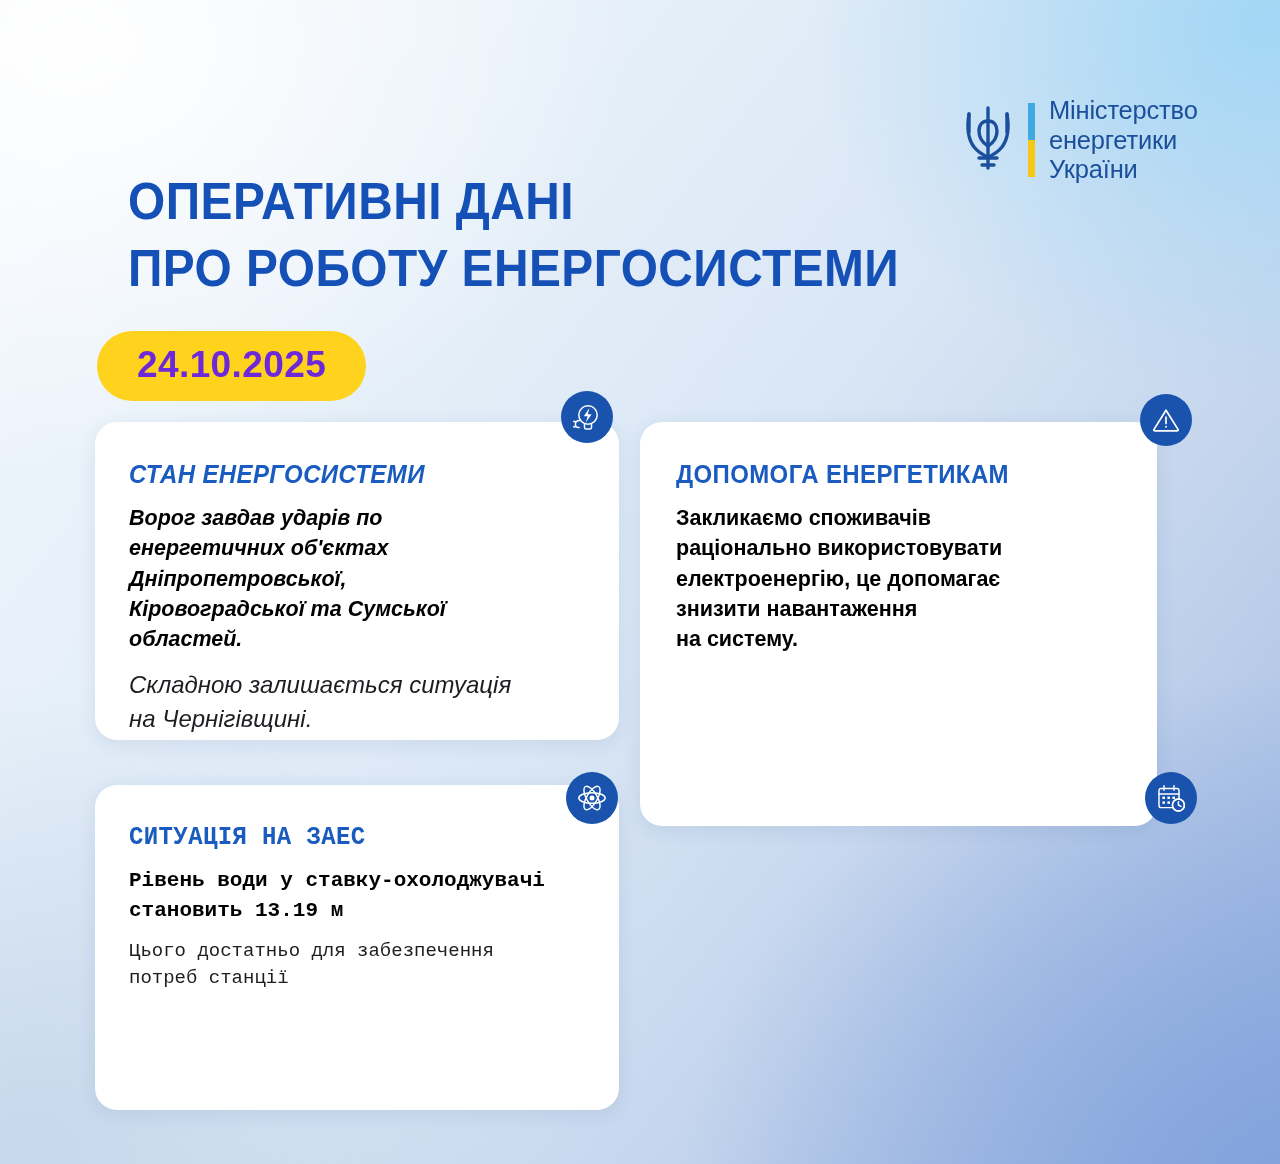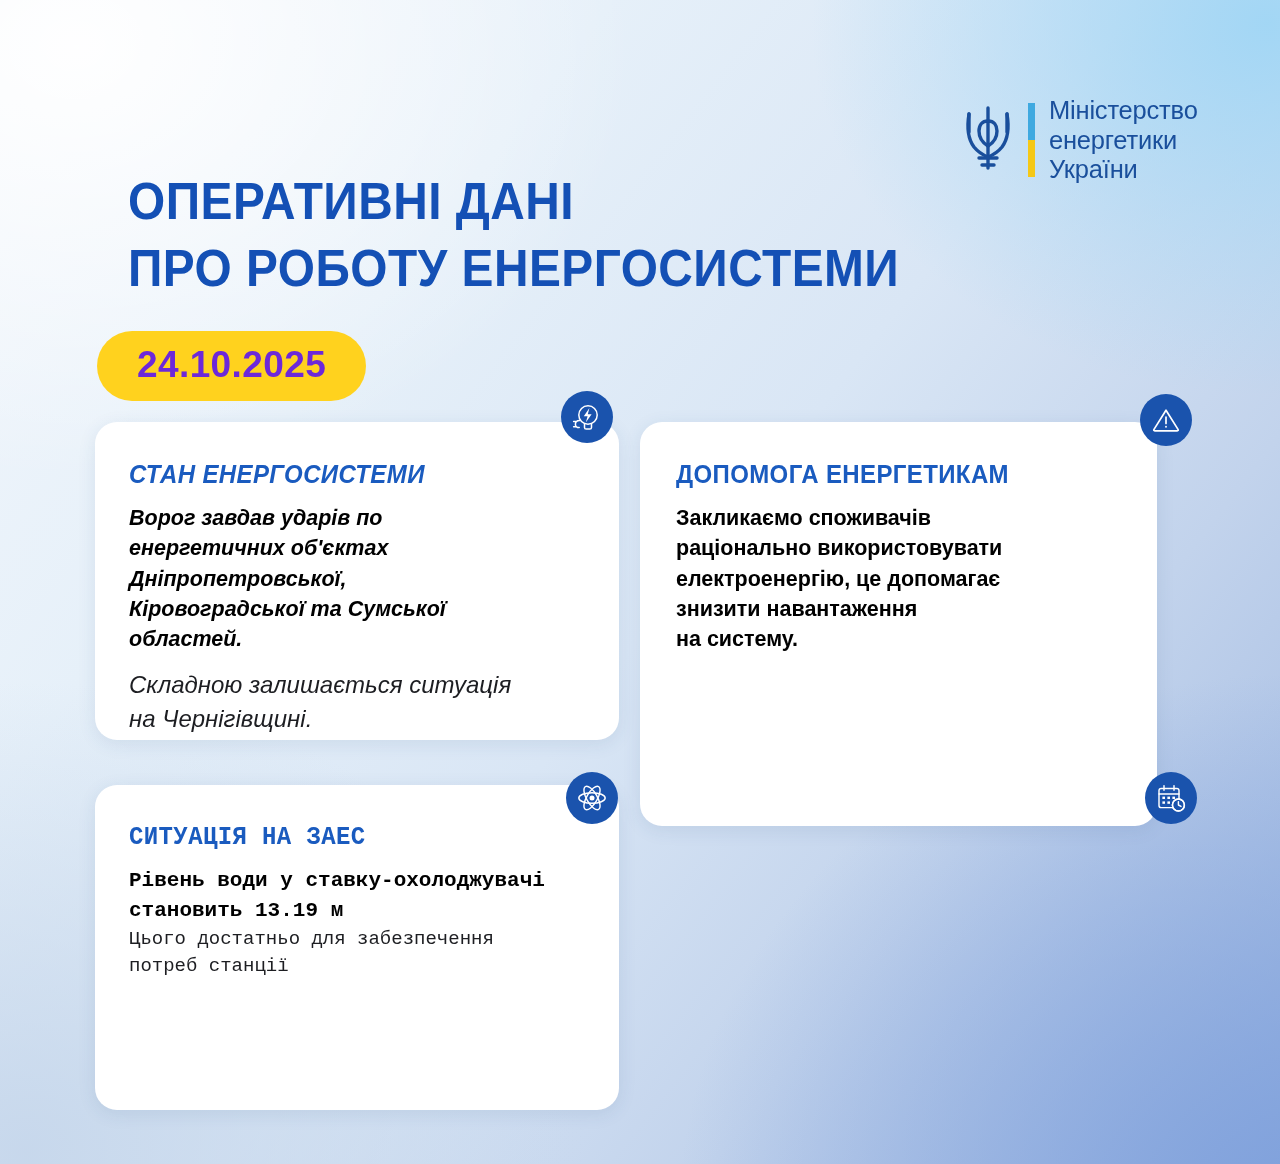--- a/index.html
+++ b/index.html
@@ -78,21 +78,21 @@
   }
   .card-primary {
     color:#000000; font-size:21.5px; font-weight:700;
     line-height:1.41; white-space:pre-line;
   }
   .card-secondary {
     color:#1d1e22; font-size:24px; font-weight:400;
     line-height:1.42; margin-top:13px; white-space:pre-line;
   }
   #card-2 .card-primary { font-size:21px; }
-  #card-2 .card-secondary { font-size:19px; margin-top:1px; }
+  #card-2 .card-secondary { font-size:19px; margin-top:13px; }
 
   
   .card-icon {
     position:absolute;
     width:52px; height:52px; border-radius:50%;
     background:#1a53ad;
     display:flex; align-items:center; justify-content:center;
   }
   #icon-0 { left:561px;  top:391px; }
   #icon-1 { left:1140px; top:394px; }

